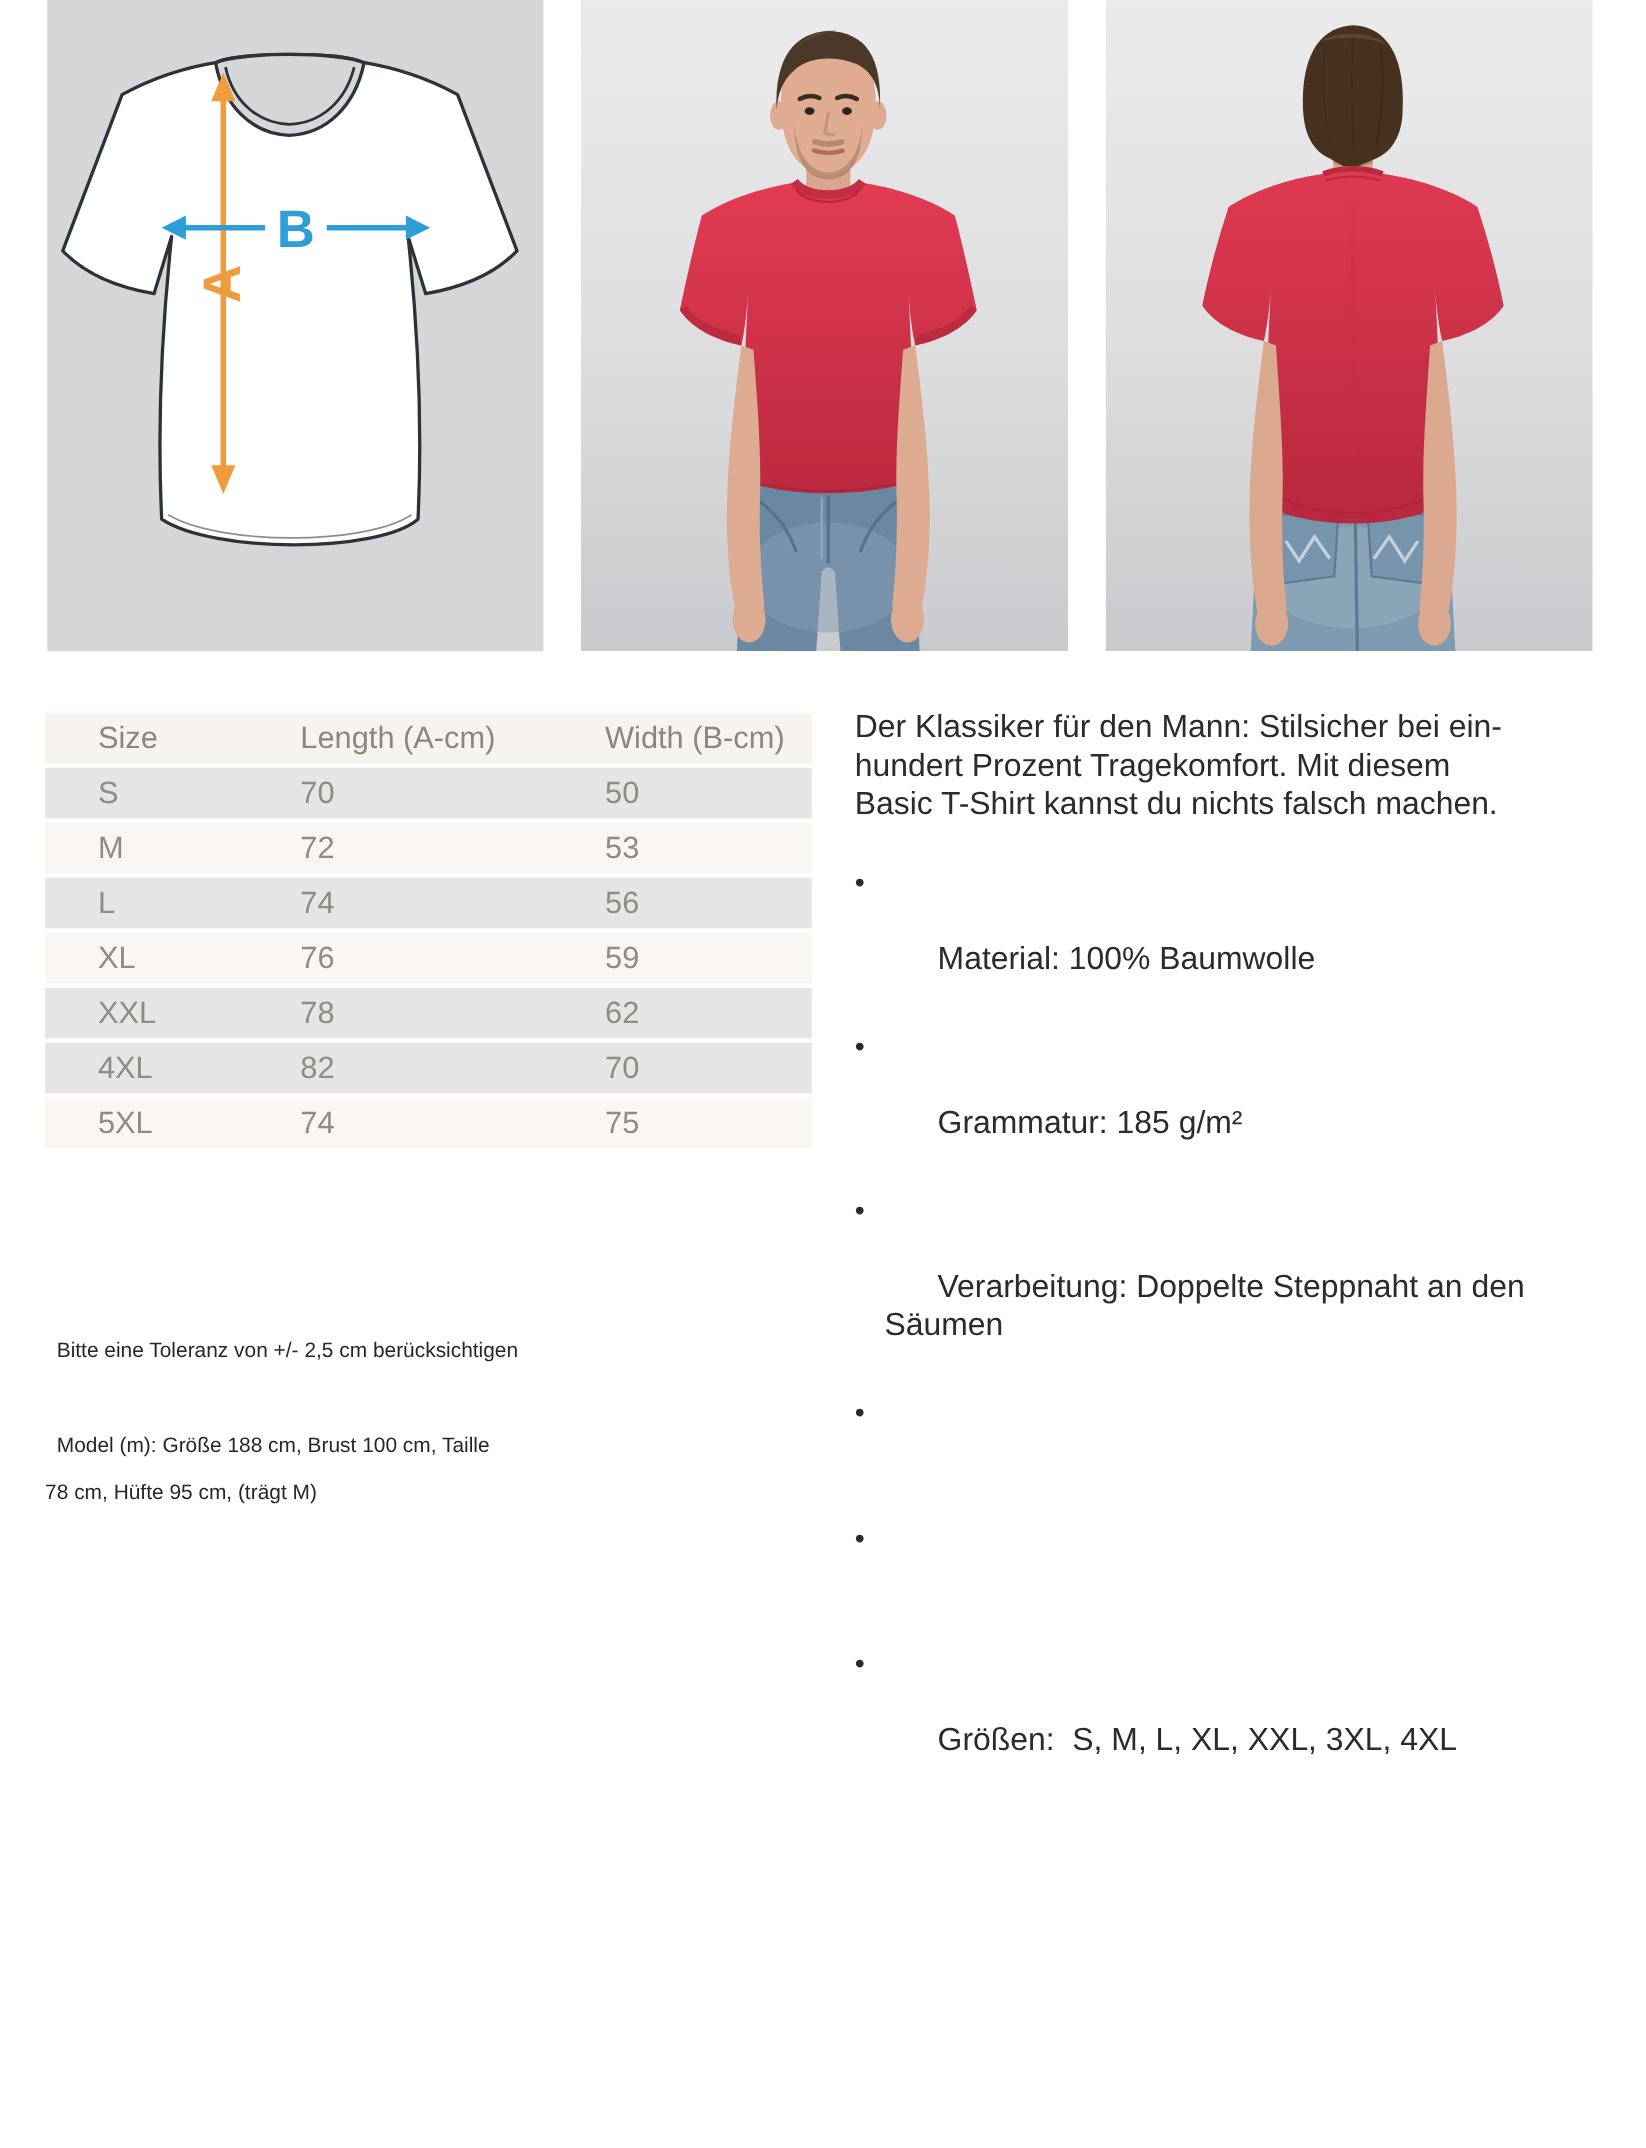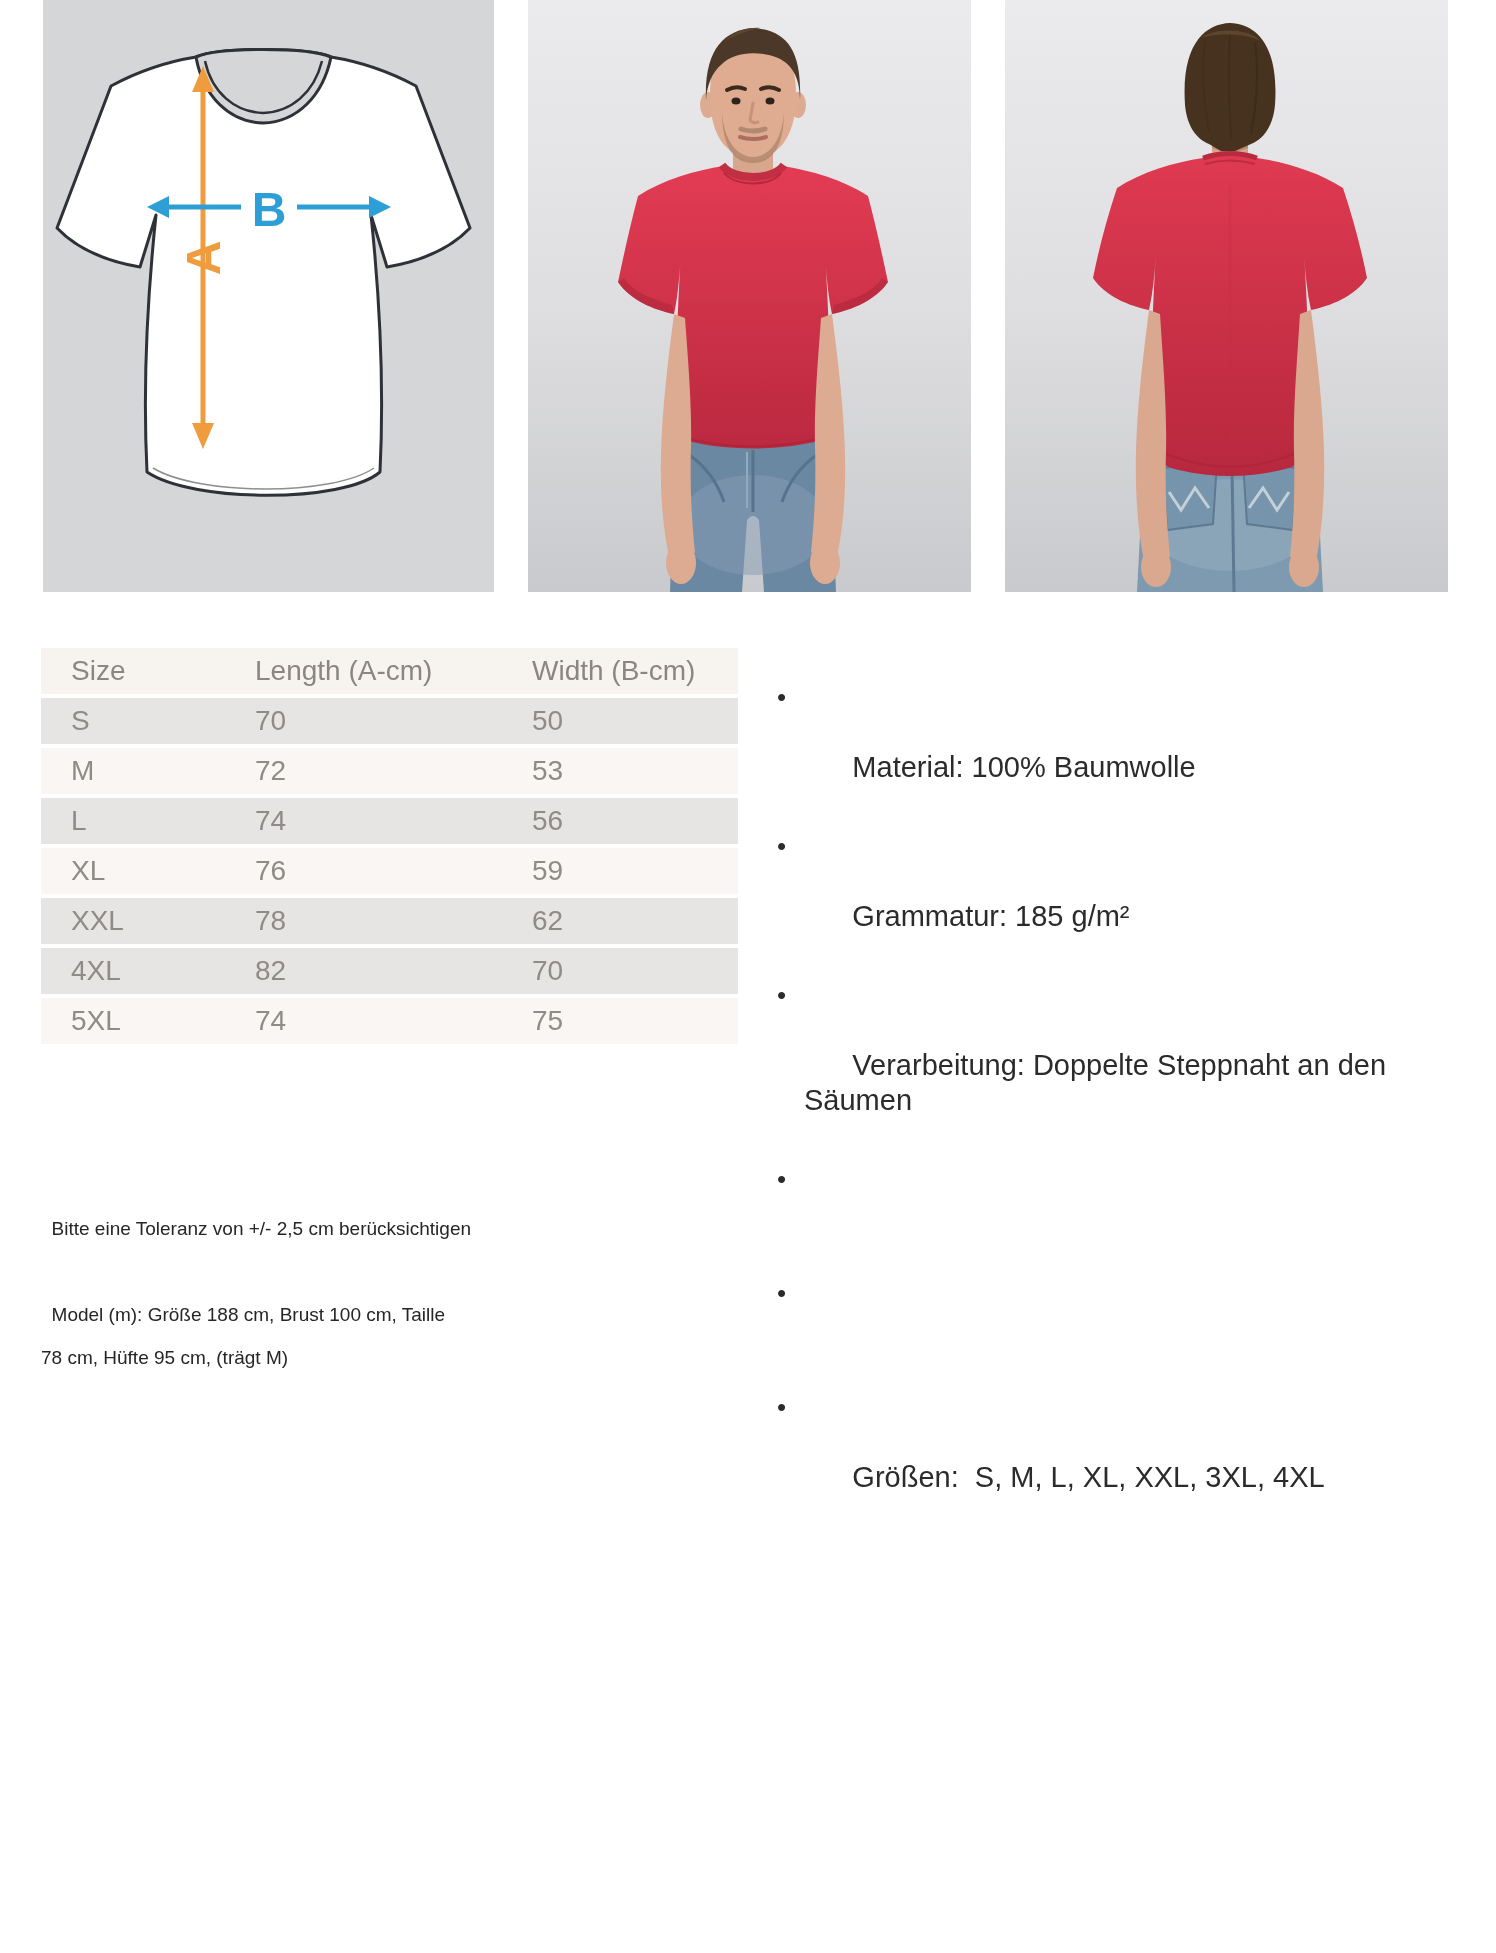--- a/index.html
+++ b/index.html
@@ -11,21 +11,21 @@
   .panel{position:absolute;top:0;height:592px;overflow:hidden;}
   #panel-diagram{left:43px;width:451px;background:#d5d6d8;}
   #panel-front{left:528px;width:443px;}
   #panel-back{left:1005px;width:443px;}
   .panel svg{display:block;width:100%;height:100%;}
 
   
   .size-table{position:absolute;left:41px;top:648px;width:697px;}
   .t-row{
     display:grid;grid-template-columns:184px 277px 1fr;align-items:center;
-    height:46px;margin-bottom:4px;padding-left:30px;box-sizing:border-box;
+    height:46px;margin-bottom:4px;padding-left:48px;box-sizing:border-box;
     font-size:28px;color:#8f8b86;
   }
   .t-head{background:#f7f4f0;color:#8b8680;}
   .t-row.odd{background:#e7e5e4;}
   .t-row.even{background:#f9f6f3;}
 
   
   .tolerance-block{
     position:absolute;left:41px;top:1164px;width:710px;
     font-size:19px;line-height:43px;color:#262626;white-space:pre-wrap;
@@ -245,20 +245,23 @@
   </div>
 </div>
 
 <div class="tolerance-block">
   <span>Bitte eine Toleranz von +/- 2,5 cm berücksichtigen</span><br>
   <span class="model-label">Model (m):</span><span> Größe 188 cm, Brust 100 cm, Taille
 78 cm, Hüfte 95 cm, (trägt M)</span>
 </div>
 
 <div class="description">
+  <p class="desc-intro">Der Klassiker für den Mann: Stilsicher bei ein-
+hundert Prozent Tragekomfort. Mit diesem
+Basic T-Shirt kannst du nichts falsch machen.</p>
   <ul class="spec-list">
     <li class="spec-item">
       <span class="spec-bullet">•</span>
       <span>Material: 100% Baumwolle</span>
     </li>
     <li class="spec-item">
       <span class="spec-bullet">•</span>
       <span>Grammatur: 185 g/m²</span>
     </li>
     <li class="spec-item">

